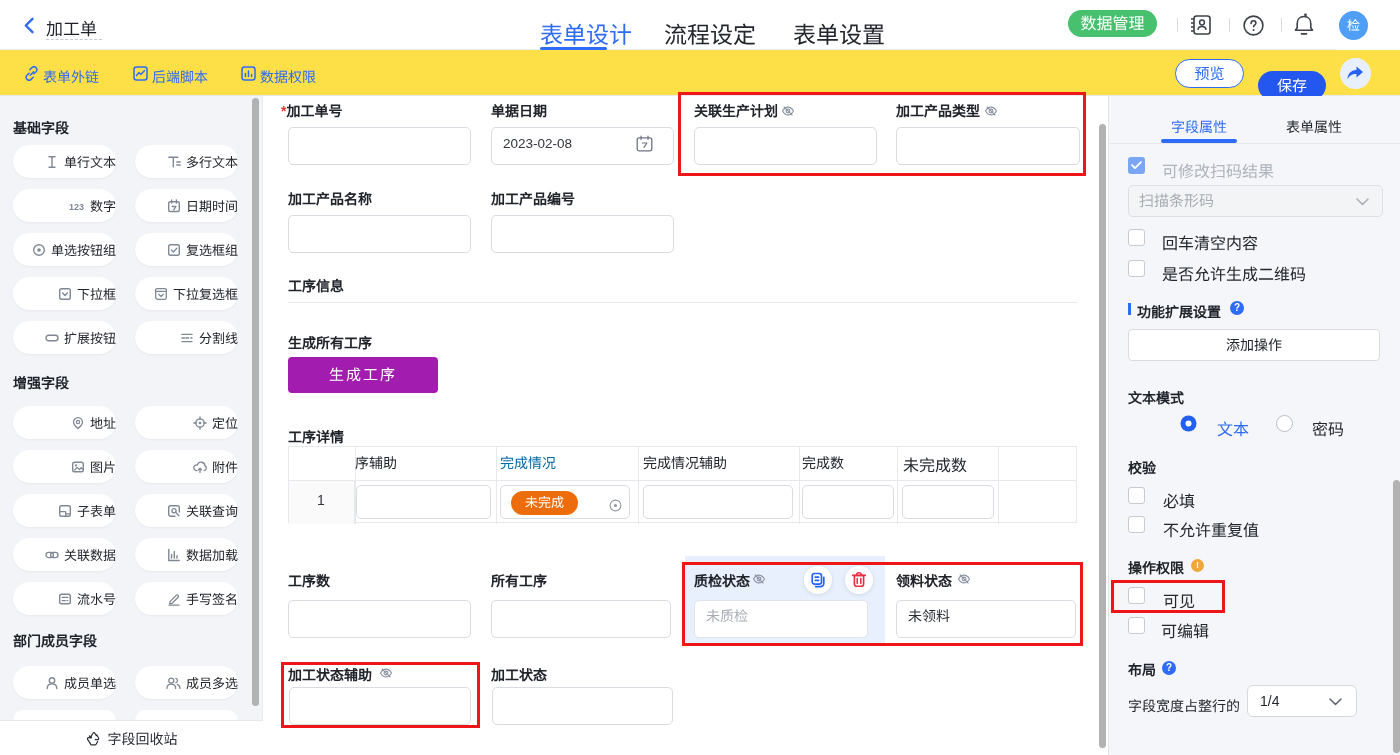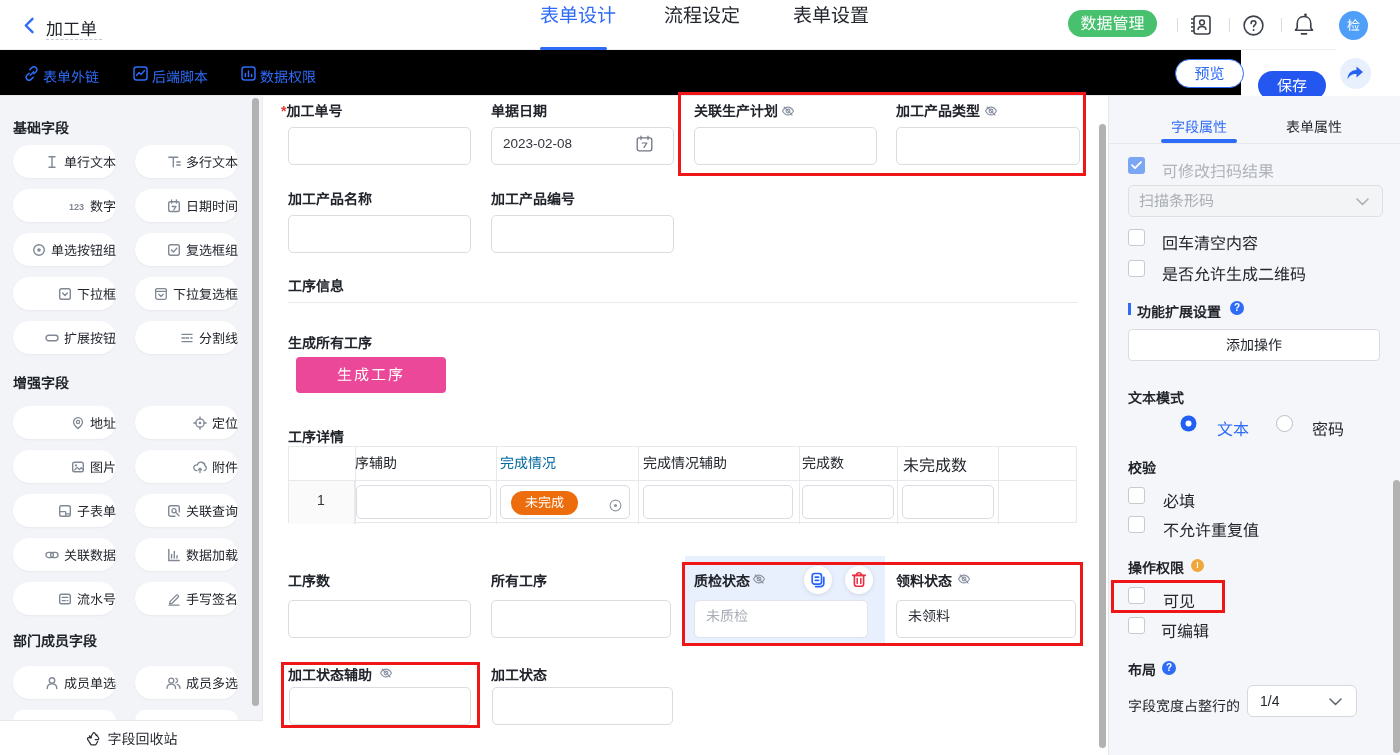--- a/index.html
+++ b/index.html
@@ -4,48 +4,48 @@
 <title>加工单</title>
 <style>
   * { margin:0; padding:0; box-sizing:border-box; }
   html,body { width:1400px; height:755px; overflow:hidden; }
   body { font-family:"Liberation Sans", sans-serif; position:relative; background:#fff; color:#23262d; }
   .abs { position:absolute; }
   
   #topbar { position:absolute; left:0; top:0; width:1336px; height:50px; background:#fff; border-bottom:1px solid #eeeef0; }
   .ttl { position:absolute; left:46px; top:15px; font-size:17px; font-weight:500; color:#1f2329; }
   .ttl-dash { position:absolute; left:46px; top:39px; width:56px; border-bottom:1px dashed #c3c9d2; }
-  .tab { position:absolute; top:0; font-size:19px; color:#23262d; }
+  .tab { position:absolute; top:16px; font-size:23px; color:#23262d; }
   .tab.act { color:#2e6bf6; }
   .tabbar { position:absolute; left:540px; top:47px; width:67px; height:3px; background:#2e6bf6; border-radius:2px; }
   .pill-green { position:absolute; left:1068px; top:10px; width:89px; height:27px; background:#47c16e; border-radius:14px; color:#fff; font-size:16px; text-align:center; line-height:27px; }
   .vdiv { position:absolute; top:18px; width:1px; height:14px; background:#d9dce1; }
   .avatar { position:absolute; left:1339px; top:11px; width:29px; height:29px; border-radius:50%; background:#4f9ef7; color:#fff; font-size:13px; text-align:center; line-height:29px; }
   
-  #toolbar { position:absolute; left:0; top:50px; width:1241px; height:46px; background:#000000; border-bottom:1px solid #e9eaee; }
+  #toolbar { position:absolute; left:0; top:50px; width:1400px; height:46px; background:#fde047; border-bottom:1px solid #e9eaee; }
   .tlink { position:absolute; top:16px; font-size:14px; color:#2e6bf6; }
   .btn-outline { position:absolute; left:1175px; top:9px; width:69px; height:29px; border:1.5px solid #2e6bf6; border-radius:15px; color:#2e6bf6; background:#fff; font-size:15px; text-align:center; line-height:27px; }
   .btn-blue { position:absolute; left:1258px; top:9px; width:68px; height:29px; background:#2457f0; border-radius:15px; color:#fff; font-size:15px; text-align:center; line-height:29px;margin-top:12px; }
   .btn-share { position:absolute; left:1340px; top:8px; width:31px; height:31px; background:#e9f0fd; border-radius:50%; }
   
   #sidebar { position:absolute; left:0; top:96px; width:263px; height:659px; background:#f2f4f8; border-right:1px solid #e9ebef; }
   .sechead { position:absolute; left:13px; font-size:14px; font-weight:700; color:#1f2329; }
   .fpill { position:absolute; width:103px; height:33px; background:#fff; border-radius:17px; box-shadow:0 1px 2px rgba(31,35,41,.05); font-size:13px; color:#23262d; display:flex; align-items:center;justify-content:flex-end; }
   .fpill svg { margin-left:13px; flex:none; }
   .fpill span { margin-left:5px; white-space:nowrap; }
   .c1 { left:13px; } .c2 { left:135px; }
   #recycle { position:absolute; left:0; top:720px; width:263px; height:35px; background:#fff; border-top:1px solid #e7e8ec; display:flex; align-items:center; justify-content:center; font-size:14px; color:#2b2e35; }
   
   .sbar { position:absolute; background:#b2b2b2; border-radius:4px; }
   
   #canvas { position:absolute; left:264px; top:96px; width:843px; height:659px; background:#fff; }
   .flabel { position:absolute; font-size:14px; font-weight:700; color:#20232a; white-space:nowrap; }
   .inp { position:absolute; height:38px; background:#fff; border:1px solid #d9dce1; border-radius:5px; }
   .red { position:absolute; border:3px solid #ee1616; z-index:50; }
-  .purple-btn { position:absolute; left:288px; top:357px; width:150px; height:36px; background:#ec4899; border-radius:4px; color:#fff; font-size:15px; text-align:center; line-height:36px; letter-spacing:2px;margin-left:8px; }
+  .purple-btn { position:absolute; left:288px; top:357px; width:150px; height:36px; background:#a21caf; border-radius:4px; color:#fff; font-size:15px; text-align:center; line-height:36px; letter-spacing:2px; }
   .divline { position:absolute; height:1px; background:#eaeaee; }
   
   #rpanel { position:absolute; left:1108px; top:96px; width:292px; height:659px; background:#f5f6f9; border-left:1px solid #e3e5e9; }
   .rtab { position:absolute; top:116px; font-size:14px; color:#23262d; }
   .cb { position:absolute; width:17px; height:17px; background:#fff; border:1px solid #c7cad0; border-radius:3px; }
   .cblab { position:absolute; font-size:16px; color:#23262d; white-space:nowrap;margin-left:12px; }
   .rbold { position:absolute; font-size:14px; font-weight:700; color:#1f2329; white-space:nowrap; }
   .qmark { position:absolute; width:14px; height:14px; border-radius:50%; background:#2e6bf6; color:#fff; font-size:10px; font-weight:700; text-align:center; line-height:14px; }
 </style>
 </head>

